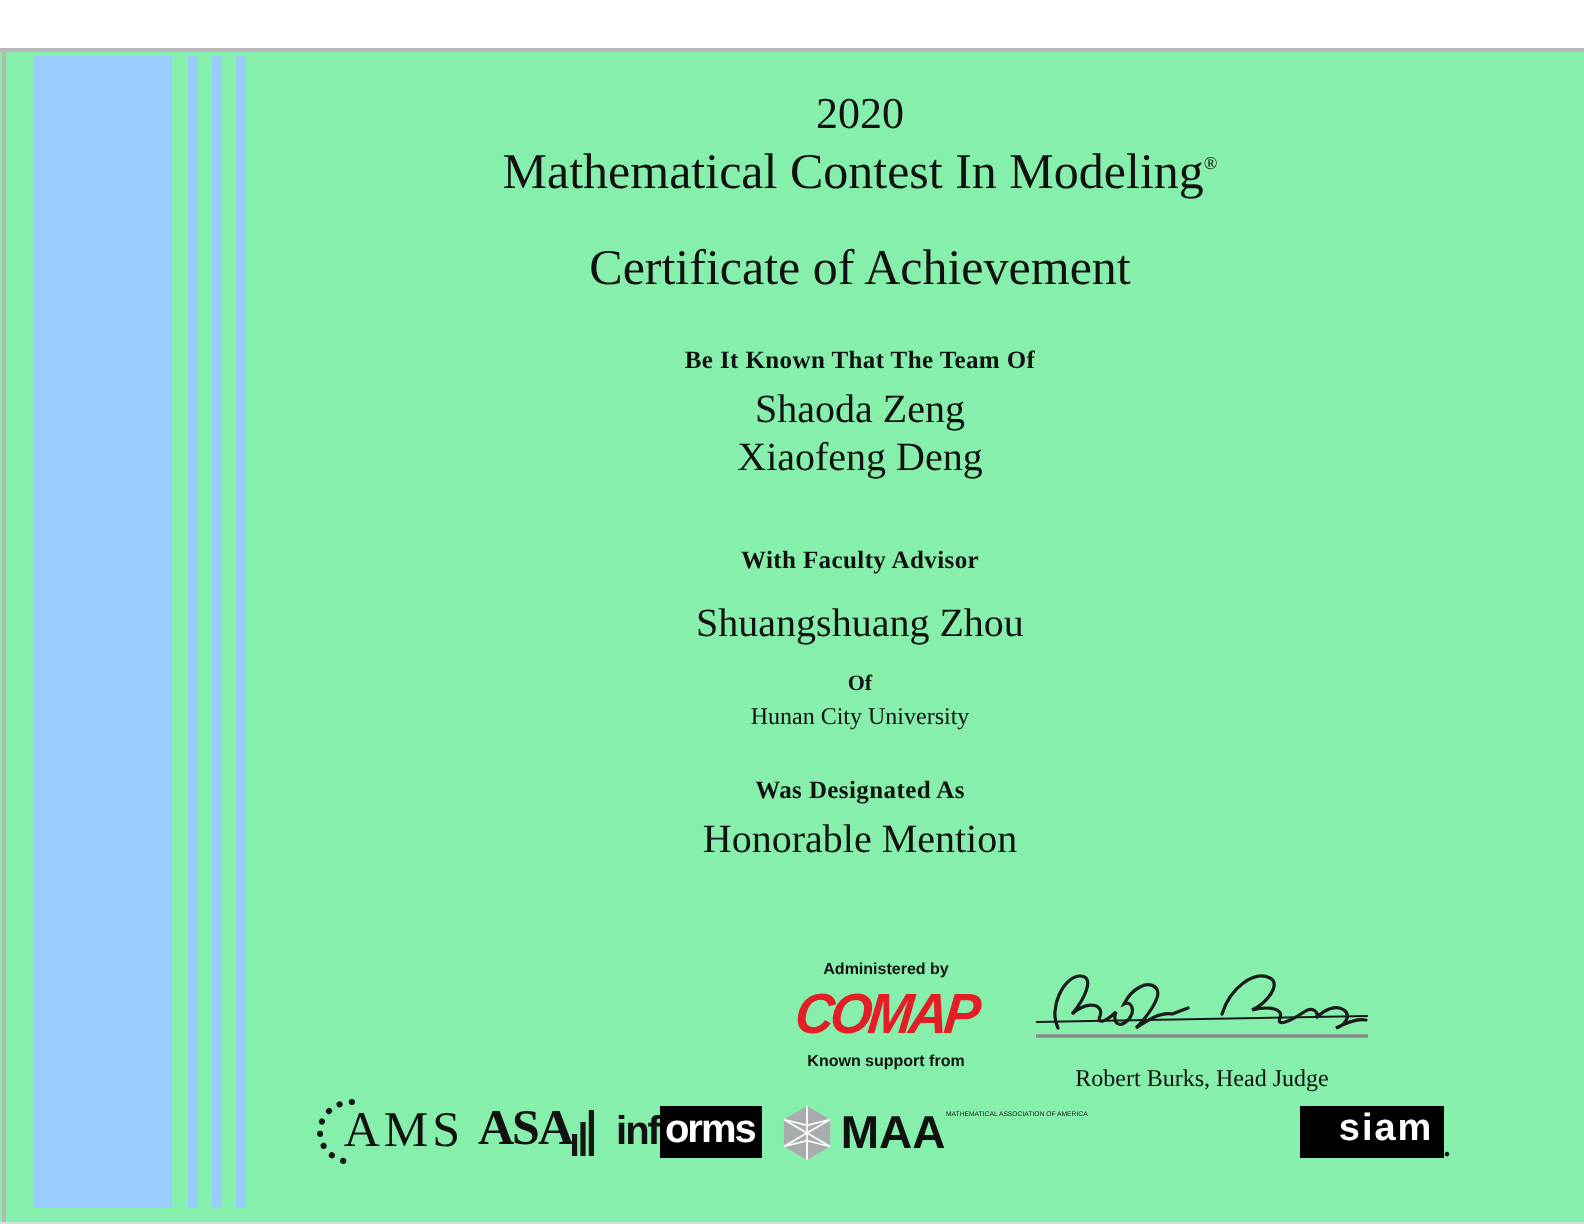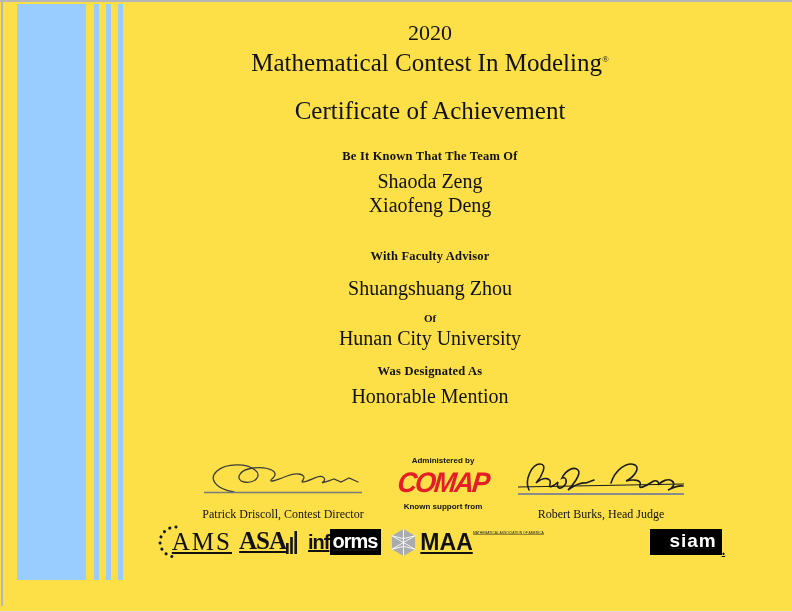--- a/index.html
+++ b/index.html
@@ -1,21 +1,21 @@
 <!DOCTYPE html>
 <html style="--stripe-blue: #99ccff; --comap-red: #e41e26;"><head>
 <meta charset="utf-8">
 <style>
   html,body{margin:0;padding:0;}
   body{
     width:792px;height:612px;overflow:hidden;background:#ffffff;
     font-family:"Liberation Serif", serif;color:#111;
     position:relative;
   }
-  .page{position:absolute;inset:0;background:#fde047;}
+  .page{position:absolute;inset:0;background:#86efac;margin-top:24px;}
   .edge-top{position:absolute;top:0;left:0;right:0;height:2px;background:#b7b7ba;}
   .edge-left{position:absolute;top:0;left:1px;width:2px;height:606px;background:#b7b7ba;}
   .edge-bottom{position:absolute;bottom:0;left:0;right:0;height:1px;background:#dcdcdc;}
 
   
   .stripe{position:absolute;top:4px;height:576px;background:var(--stripe-blue,#99ccff);}
   .stripe-wide{left:17px;width:69px;}
   .stripe-1{left:94px;width:5px;}
   .stripe-2{left:106px;width:5px;}
   .stripe-3{left:118px;width:5px;}
@@ -26,41 +26,41 @@
   .year{top:20px;font-size:22px;}
   .title{top:49px;font-size:25px;}
   .title sup{font-size:9px;vertical-align:super;}
   .subtitle{top:97px;font-size:25px;}
   .small-label{font-size:12.5px;font-weight:600;letter-spacing:.2px;}
   .team-intro{top:149px;}
   .names{top:170px;font-size:20px;line-height:23.5px;}
   .advisor-intro{top:249px;}
   .advisor{top:277px;font-size:20px;}
   .of-label{top:312px;font-size:11px;font-weight:600;}
-  .institution{top:327px;font-size:20px;}
+  .institution{top:327px;font-size:12px;}
   .designation-intro{top:364px;}
   .designation{top:385px;font-size:20px;}
 
   
   .sig-block{position:absolute;text-align:center;}
   .sig-left{left:198px;top:458px;width:170px;}
   .sig-right{left:511px;top:456px;width:180px;}
   .sig-name{font-size:12px;margin-top:1px;}
   .comap-block{position:absolute;left:388px;top:456px;width:110px;text-align:center;
     font-family:"Liberation Sans", sans-serif;}
   .tiny-bold{font-size:8px;font-weight:bold;letter-spacing:0;}
   .comap-logo{
     font-family:"Liberation Sans", sans-serif;font-weight:bold;font-style:italic;
     font-size:27px;color:var(--comap-red,#e41e26);letter-spacing:-2px;
     transform:skewX(-6deg) scaleY(1.05);margin:3px 0 4px 0;line-height:30px;
   }
 
   
   .sponsors{position:absolute;left:258px;top:523px;width:360px;height:38px;
-    display:flex;align-items:center;justify-content:center;gap:9px;text-decoration:underline;}
+    display:flex;align-items:center;justify-content:center;gap:9px;}
   .ams{display:flex;align-items:center;}
   .ams-text{font-family:"Liberation Serif", serif;font-size:25px;letter-spacing:2px;margin-left:-7px;}
   .asa{display:flex;align-items:flex-start;margin-left:-2px;}
   .asa-text{font-family:"Liberation Serif", serif;font-size:25px;font-weight:600;letter-spacing:-1px;}
   .informs{display:flex;align-items:center;font-family:"Liberation Sans", sans-serif;
     font-weight:bold;font-size:20px;letter-spacing:-1px;}
   .informs-box{background:#000;color:#fff;padding:1px 4px 2px 2px;margin-left:1px;}
   .maa{display:flex;align-items:center;gap:3px;}
   .maa-right{display:flex;flex-direction:row;align-items:flex-start;}
   .maa-text{font-family:"Liberation Sans", sans-serif;font-weight:bold;font-size:23px;line-height:22px;letter-spacing:0;}
@@ -98,27 +98,20 @@
     </div>
 
     <div class="small-label advisor-intro">With Faculty Advisor</div>
     <div class="advisor">Shuangshuang Zhou</div>
     <div class="of-label">Of</div>
     <div class="institution">Hunan City University</div>
     <div class="small-label designation-intro">Was Designated As</div>
     <div class="designation">Honorable Mention</div>
   </div>
 
-  <div class="sig-block sig-left">
-    <svg width="162" height="44" viewBox="0 0 162 44">
-      <path d="M32,34 C14,31 6,21 15,13 C24,5 45,5 53,12 C61,18 52,26 42,24 C33,22 36,12 51,10 C67,8 78,14 71,20 C64,26 75,22 85,18 C95,14 105,16 101,22 C97,27 108,22 115,19 C121,17 125,21 121,24 C118,26 126,23 132,21 L139,24 L147,20 L156,24" fill="none" stroke="#3c3c3c" stroke-width="1.3" stroke-linecap="round"></path>
-      <line x1="2" y1="34.5" x2="160" y2="34.5" stroke="#7a7a7a" stroke-width="1.6"></line>
-    </svg>
-    <div class="sig-name">Patrick Driscoll, Contest Director</div>
-  </div>
 
   <div class="comap-block">
     <div class="tiny-bold">Administered by</div>
     <div class="comap-logo">COMAP</div>
     <div class="tiny-bold">Known support from</div>
   </div>
 
   <div class="sig-block sig-right">
     <svg width="176" height="46" viewBox="0 0 176 46">
       <path d="M16,34 C11,24 19,8 27,8 C35,8 29,20 23,27 C31,20 39,22 37,28 C35,33 41,30 45,26 C43,32 47,34 51,30 C55,26 53,20 49,22 C53,14 61,10 65,14 C69,18 59,30 55,34 C61,30 67,26 73,27 L81,24" fill="none" stroke="#1b1b1b" stroke-width="1.6" stroke-linecap="round"></path>

